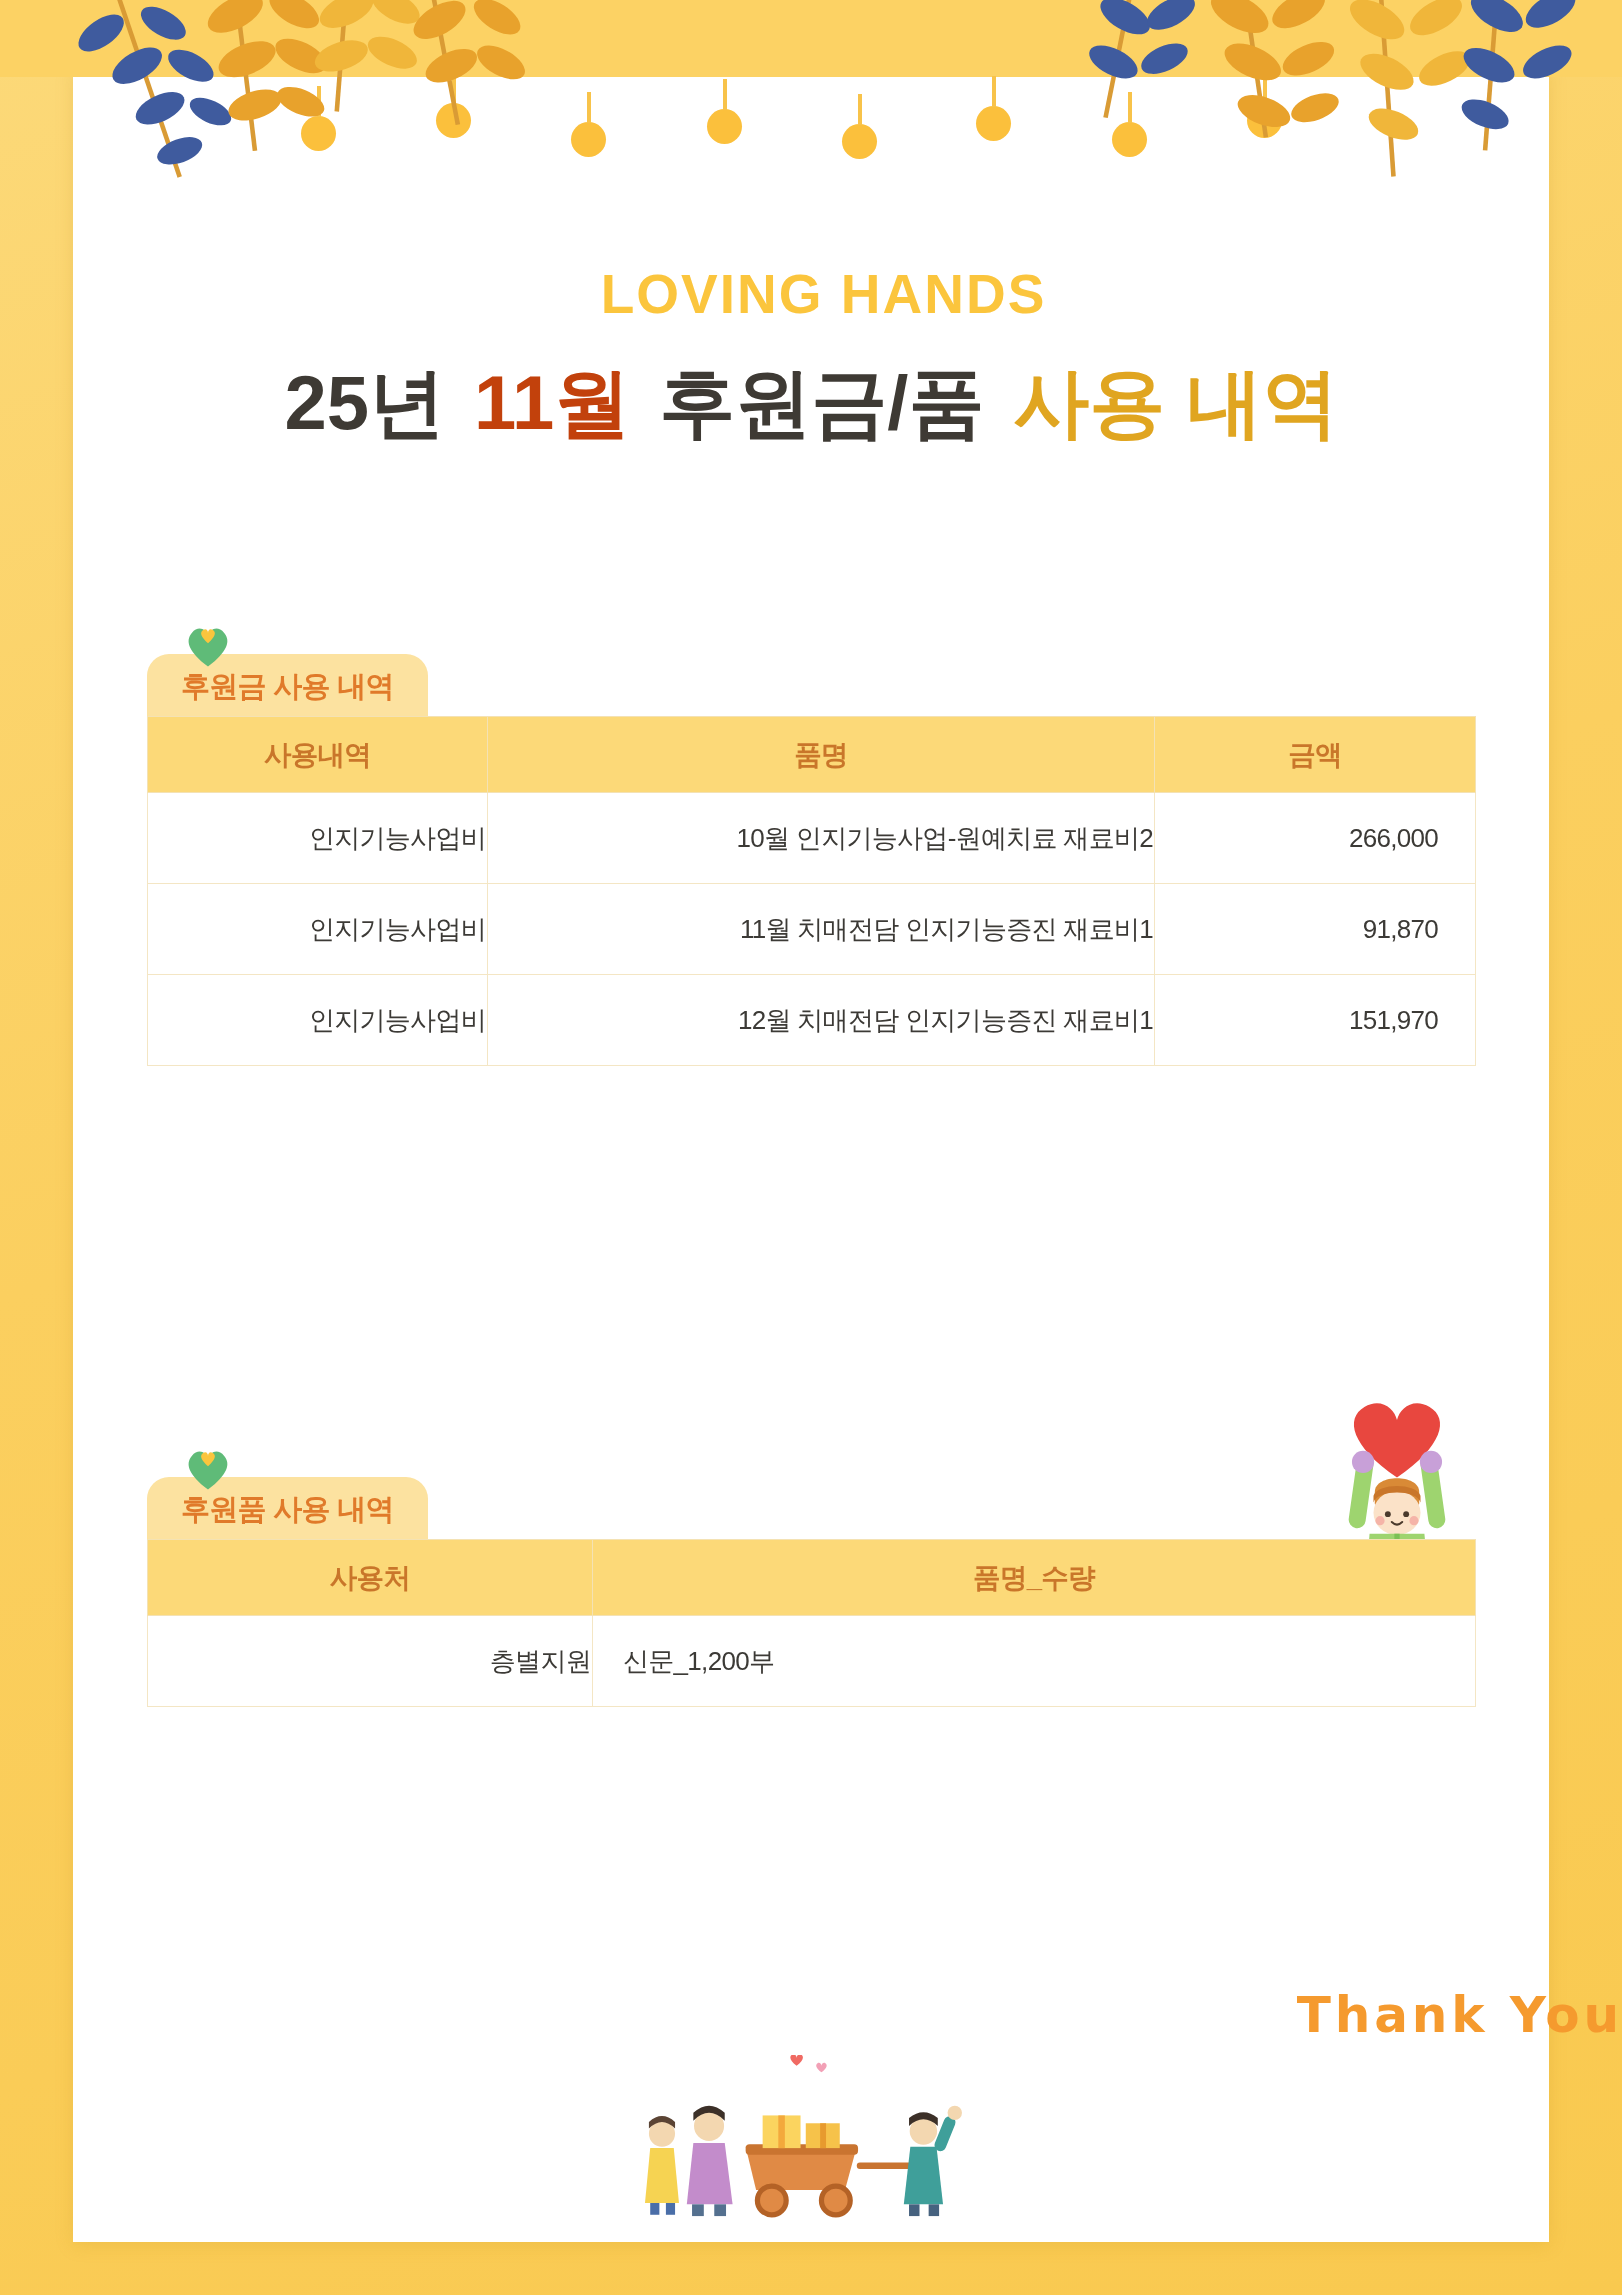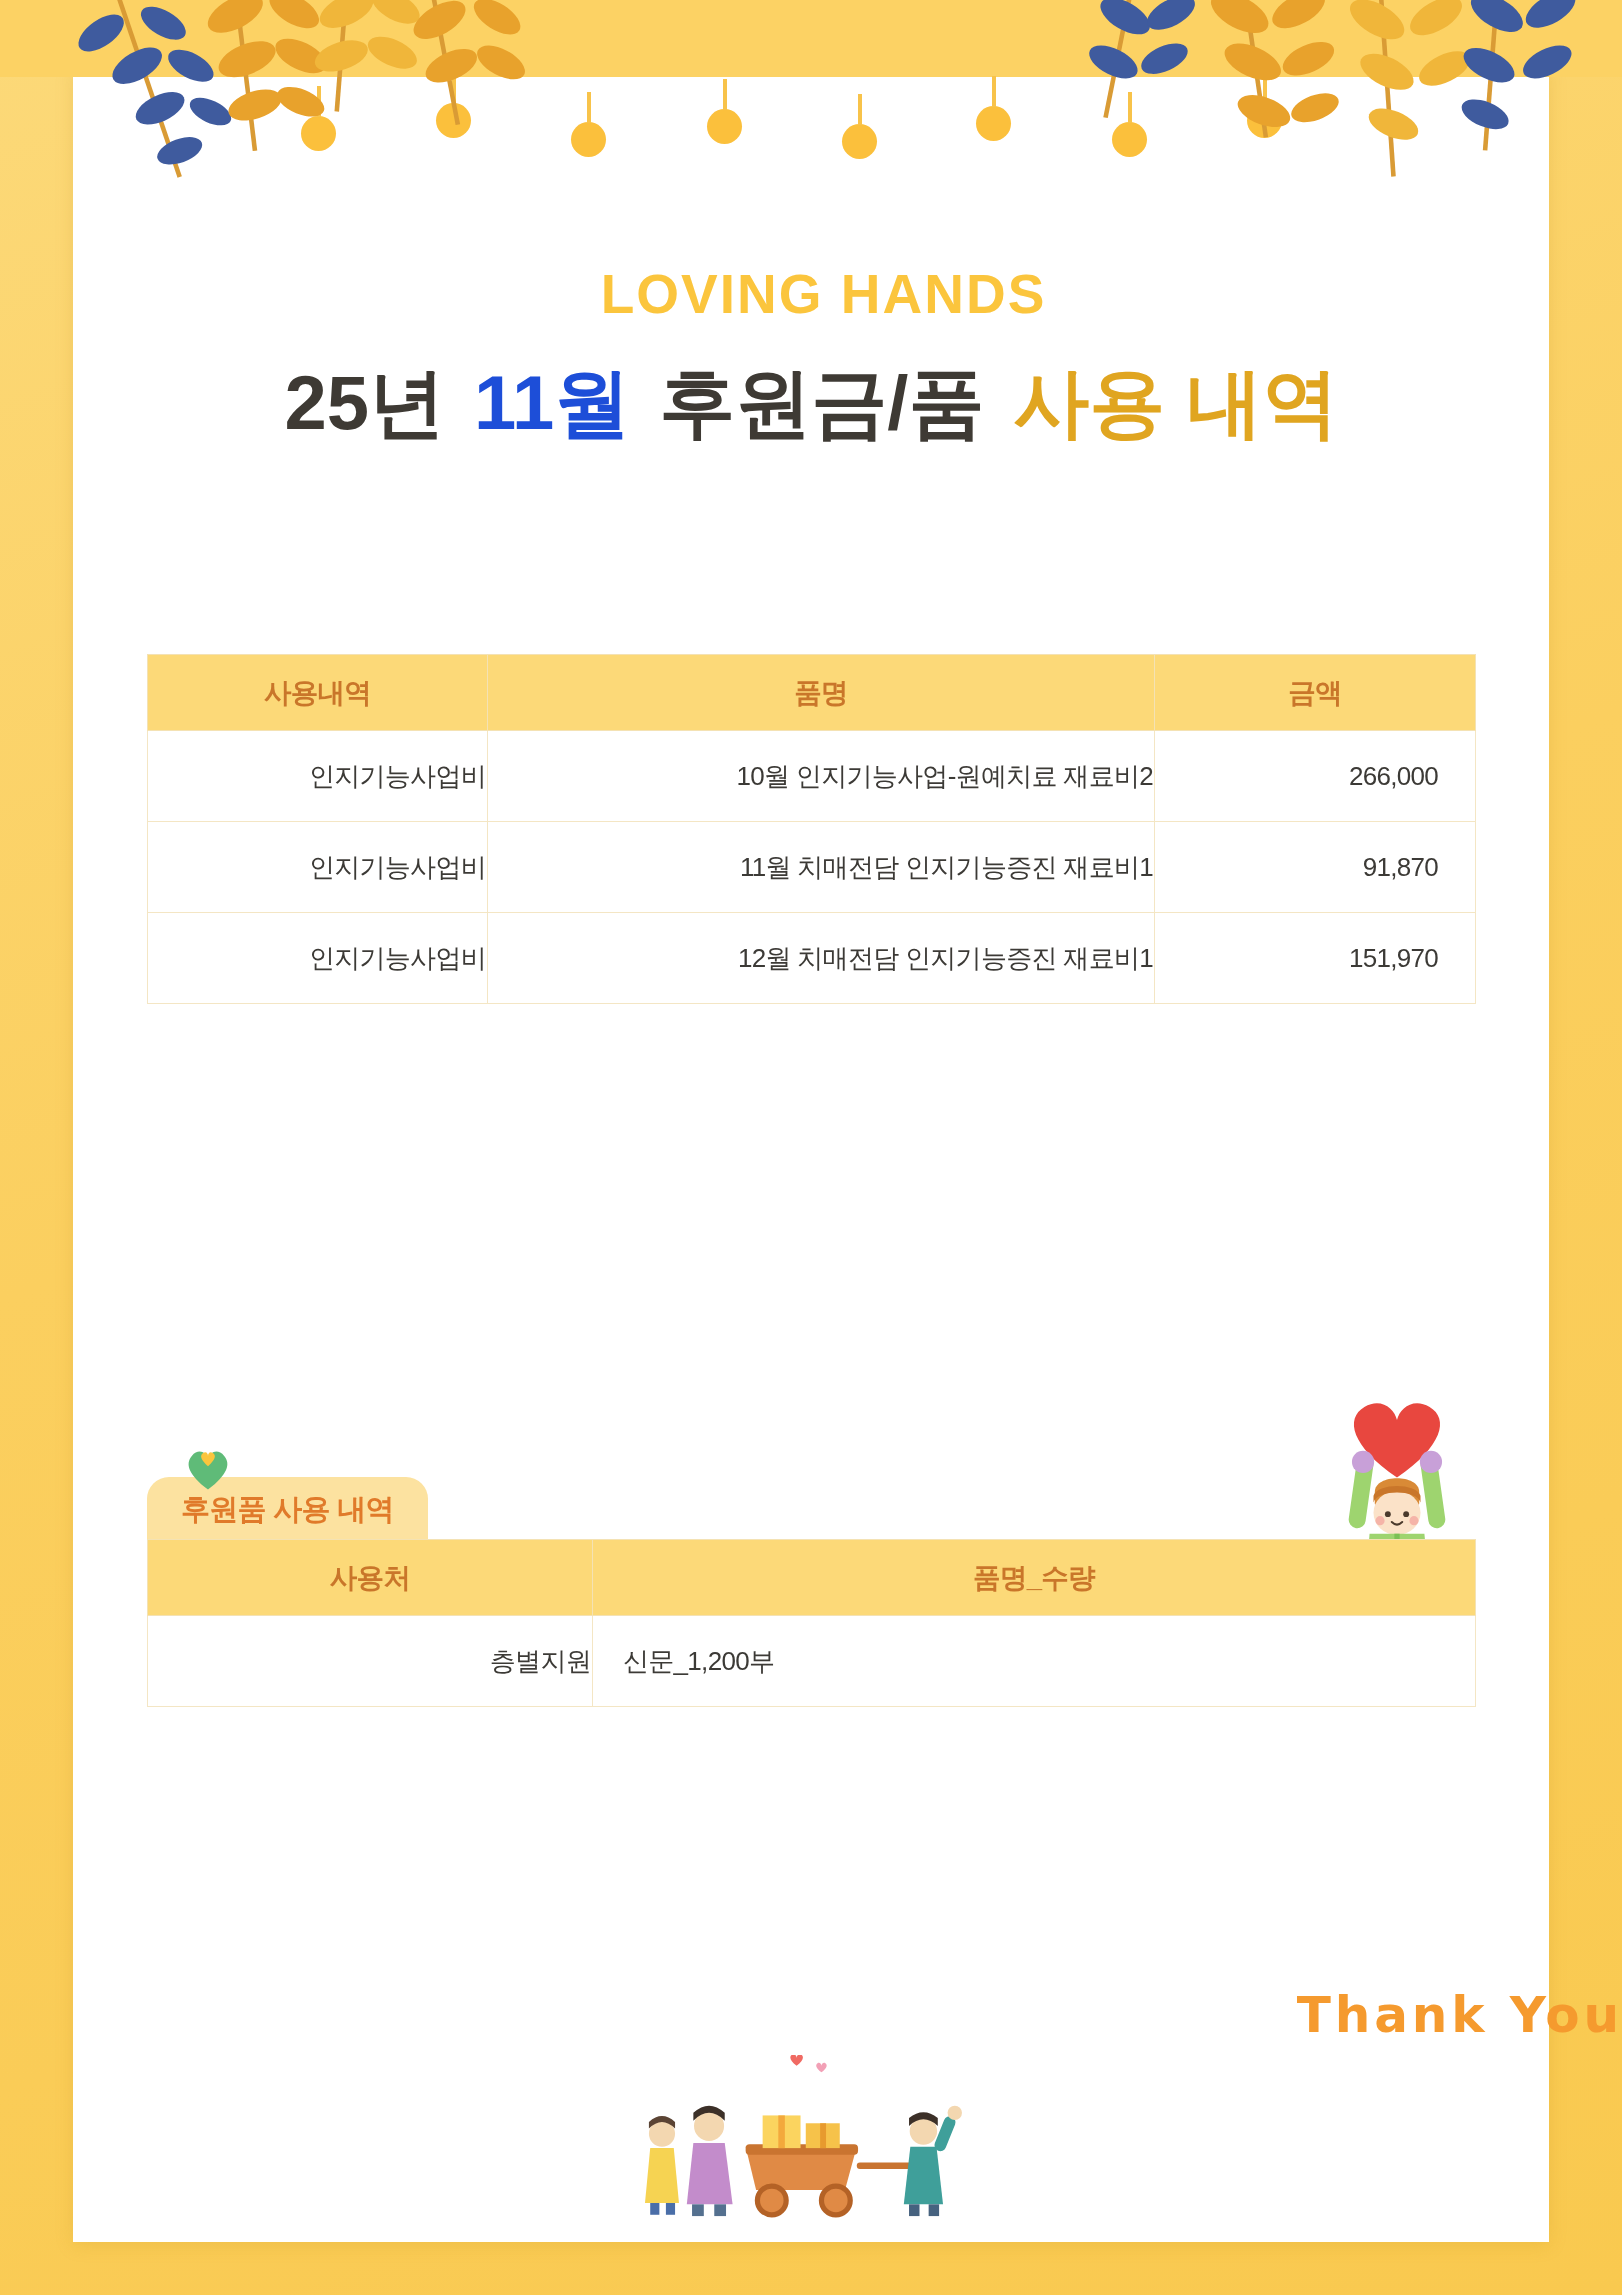--- a/index.html
+++ b/index.html
@@ -84,21 +84,21 @@
     left: 0;
     top: 353px;
     width: 1623px;
     text-align: center;
     font-size: 76px;
     font-weight: 800;
     white-space: nowrap;
     font-family: "Liberation Sans", sans-serif;
   }
   .t-dark  { color: #3e3a34; }
-  .t-orange{ color: #1d4ed8; }
+  .t-orange{ color: #c2410c; }
   .t-gold  { color: #e0a520; }
   .title span { margin: 0 3.9px; }
 
   
   .section {
     position: absolute;
   }
   .tab {
     position: relative;
     display: inline-block;
@@ -278,20 +278,29 @@
   <div class="brand">LOVING HANDS</div>
 
   <div class="title">
     <span class="t-dark">25년</span>
     <span class="t-orange">11월</span>
     <span class="t-dark">후원금/품</span>
     <span class="t-gold">사용 내역</span>
   </div>
 
   <div class="section" style="left:147px; top:654px;">
+    <div class="tab">
+      <span class="heart">
+        <svg viewBox="0 0 74 66" width="48" height="43">
+          <path d="M37 64 C6 40 2 24 12 12 C22 0 34 6 37 16 C40 6 52 0 62 12 C72 24 68 40 37 64 Z" fill="#5fbb78"></path>
+          <path d="M37 28 C26 18 24 12 29 8 C34 4 37 8 37 12 C37 8 40 4 45 8 C50 12 48 18 37 28 Z" fill="#fbc53d"></path>
+        </svg>
+      </span>
+      <span>후원금 사용 내역</span>
+    </div>
 
     <table width="1328">
       <colgroup>
         <col style="width:340px">
         <col style="width:667px">
         <col style="width:321px">
       </colgroup>
       <thead>
         <tr>
           <th>사용내역</th>

